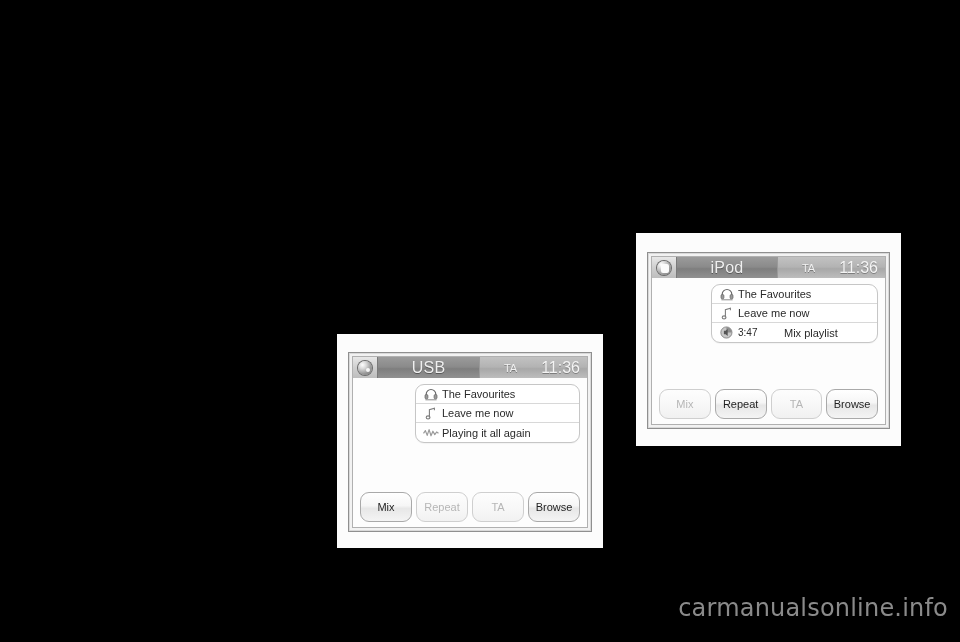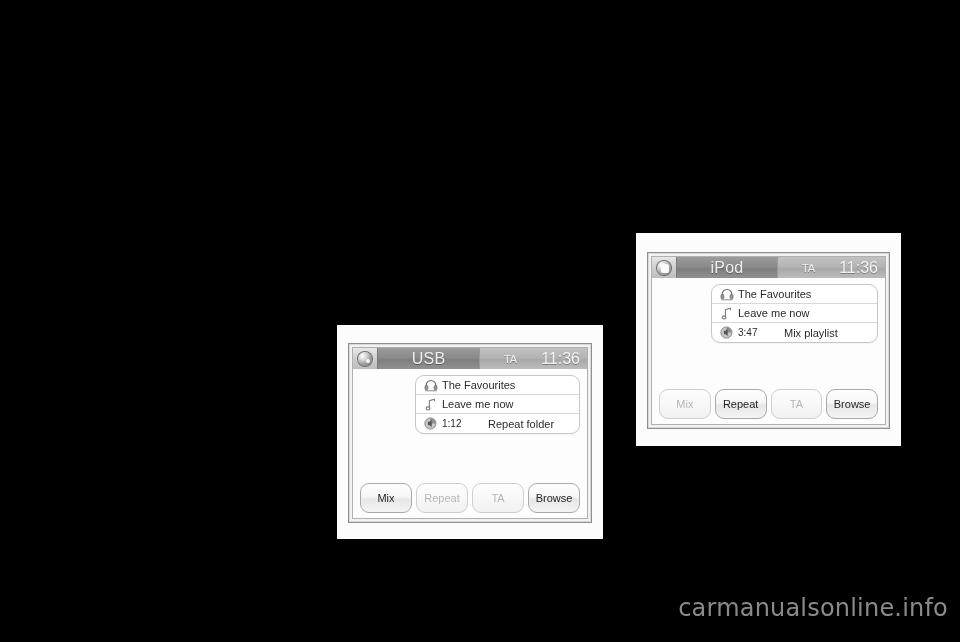--- a/index.html
+++ b/index.html
@@ -14,21 +14,21 @@
     overflow: hidden;
     font-family: "Liberation Sans", sans-serif;
     background: #000000;
   }
 
   
   .figure {
     position: absolute;
     background: #fcfcfc;
   }
-  #figure-usb  { left: 337px; top: 325px; width: 266px; height: 214px; text-decoration: underline; }
+  #figure-usb  { left: 337px; top: 334px; width: 266px; height: 214px; text-decoration: underline; }
   #figure-ipod { left: 636px; top: 233px; width: 265px; height: 213px; }
 
   
   .device {
     position: absolute;
     box-sizing: border-box;
     border: 1px solid #8f8f8f;
     background: #f2f2f2;
     box-shadow: 0 0 0 1px #d9d9d9 inset;
   }
@@ -258,32 +258,29 @@
           <div class="list-row">
             <span class="row-icon">
               <svg width="12" height="13" viewBox="0 0 12 13" aria-hidden="true">
                 <path d="M4.4 10.4V2.6l5-1.3v2" fill="none" stroke="#7d7d7d" stroke-width="1.1"></path>
                 <ellipse cx="3.1" cy="10.4" rx="1.9" ry="1.5" fill="none" stroke="#7d7d7d" stroke-width="1.1"></ellipse>
               </svg>
             </span>
             <span class="row-text">Leave me now</span>
           </div>
 
-
-          <div class="list-row">
-            <span class="row-icon">
-              <svg width="14" height="13" viewBox="0 0 14 13" aria-hidden="true">
-                <circle cx="6.4" cy="6.5" r="5.6" fill="#c7c7c7" stroke="#7a7a7a" stroke-width=".8"></circle>
-                <path d="M6.4 1.1 A5.6 5.6 0 0 1 11.9 6.5 L6.4 6.5 Z" fill="#8d8d8d"></path>
-                <path d="M3.9 4.8h1.7l2.1-1.7v6.9L5.6 8.3H3.9Z" fill="#555555"></path>
-              </svg>
-            </span>
-            <span class="row-time">1:12</span>
-            <span class="row-mode">Repeat folder</span>
-          </div>
+          <div class="list-row">
+            <span class="row-icon">
+              <svg width="16" height="10" viewBox="0 0 16 10" aria-hidden="true">
+                <path d="M0.5 5.3 L2.4 2.6 L4.2 7.4 L6.1 1.6 L8 7.8 L9.9 3.2 L11.8 6.6 L13.6 4 L15.5 5.3" fill="none" stroke="#9a9a9a" stroke-width="1.2" stroke-linejoin="round"></path>
+              </svg>
+            </span>
+            <span class="row-text">Playing it all again</span>
+          </div>
+
 
         </div>
 
         <div class="btnbar">
           <div class="sbtn">Mix</div>
           <div class="sbtn disabled">Repeat</div>
           <div class="sbtn disabled">TA</div>
           <div class="sbtn">Browse</div>
         </div>
 

